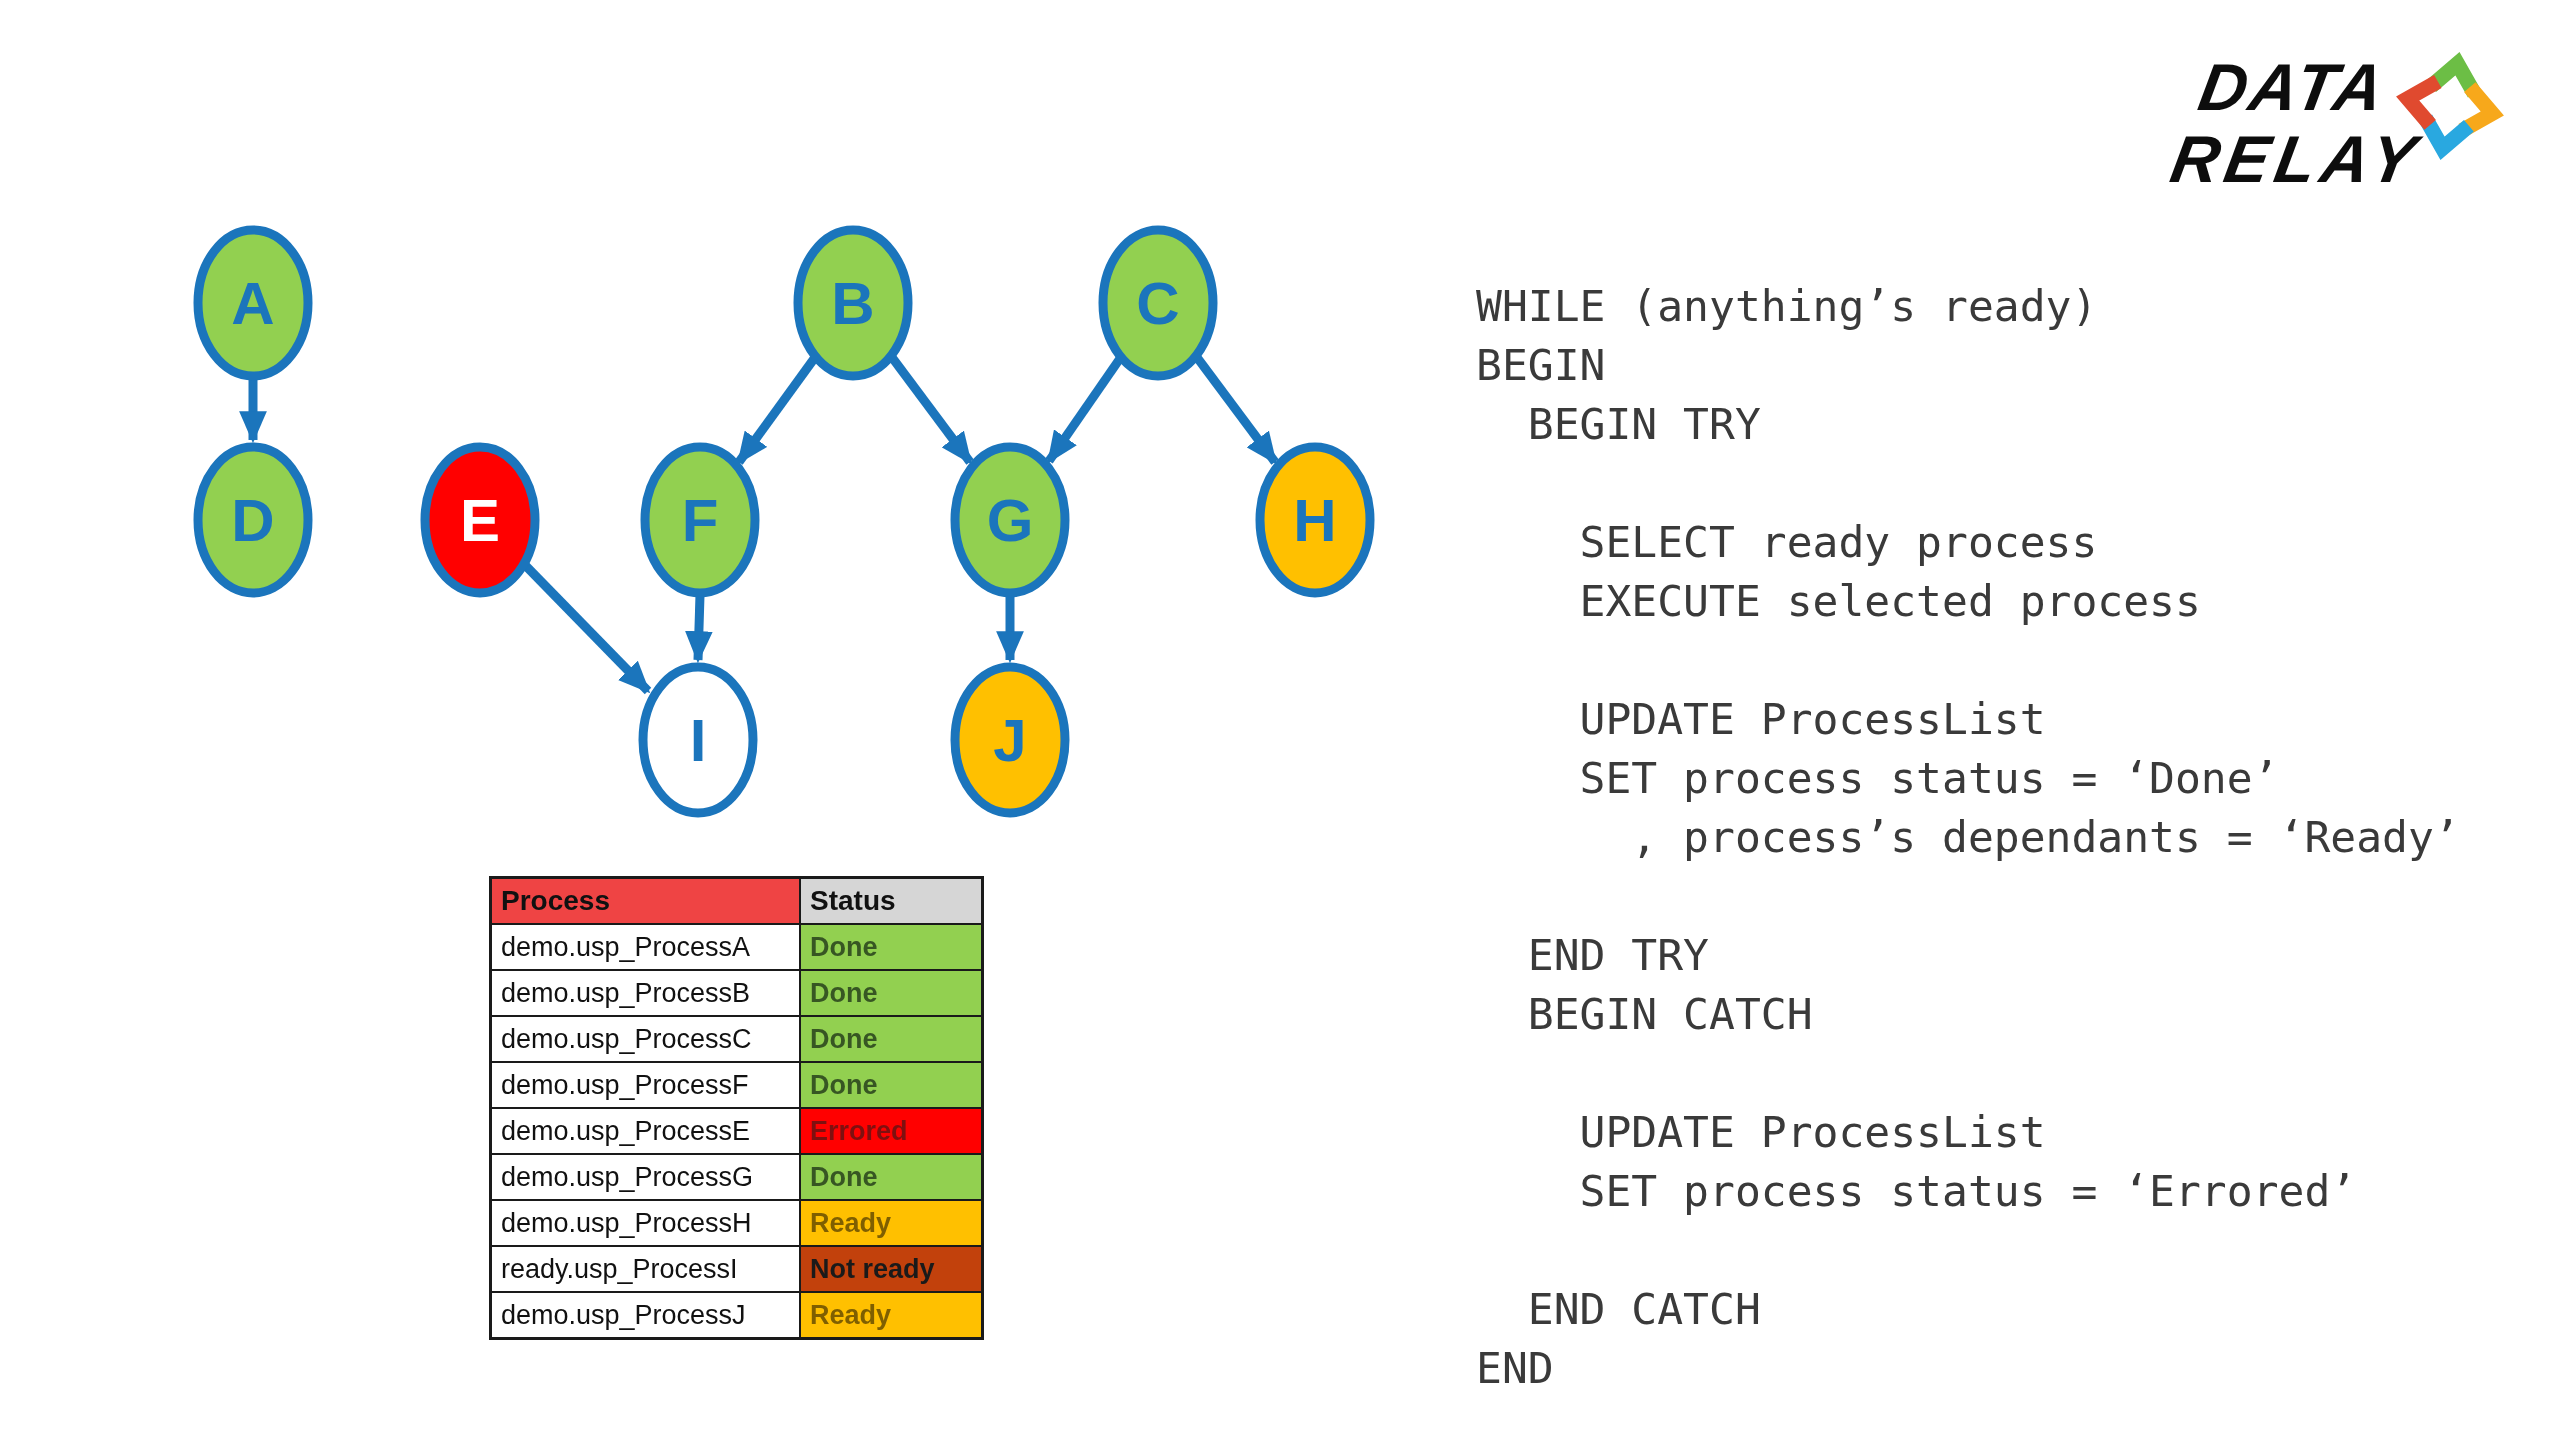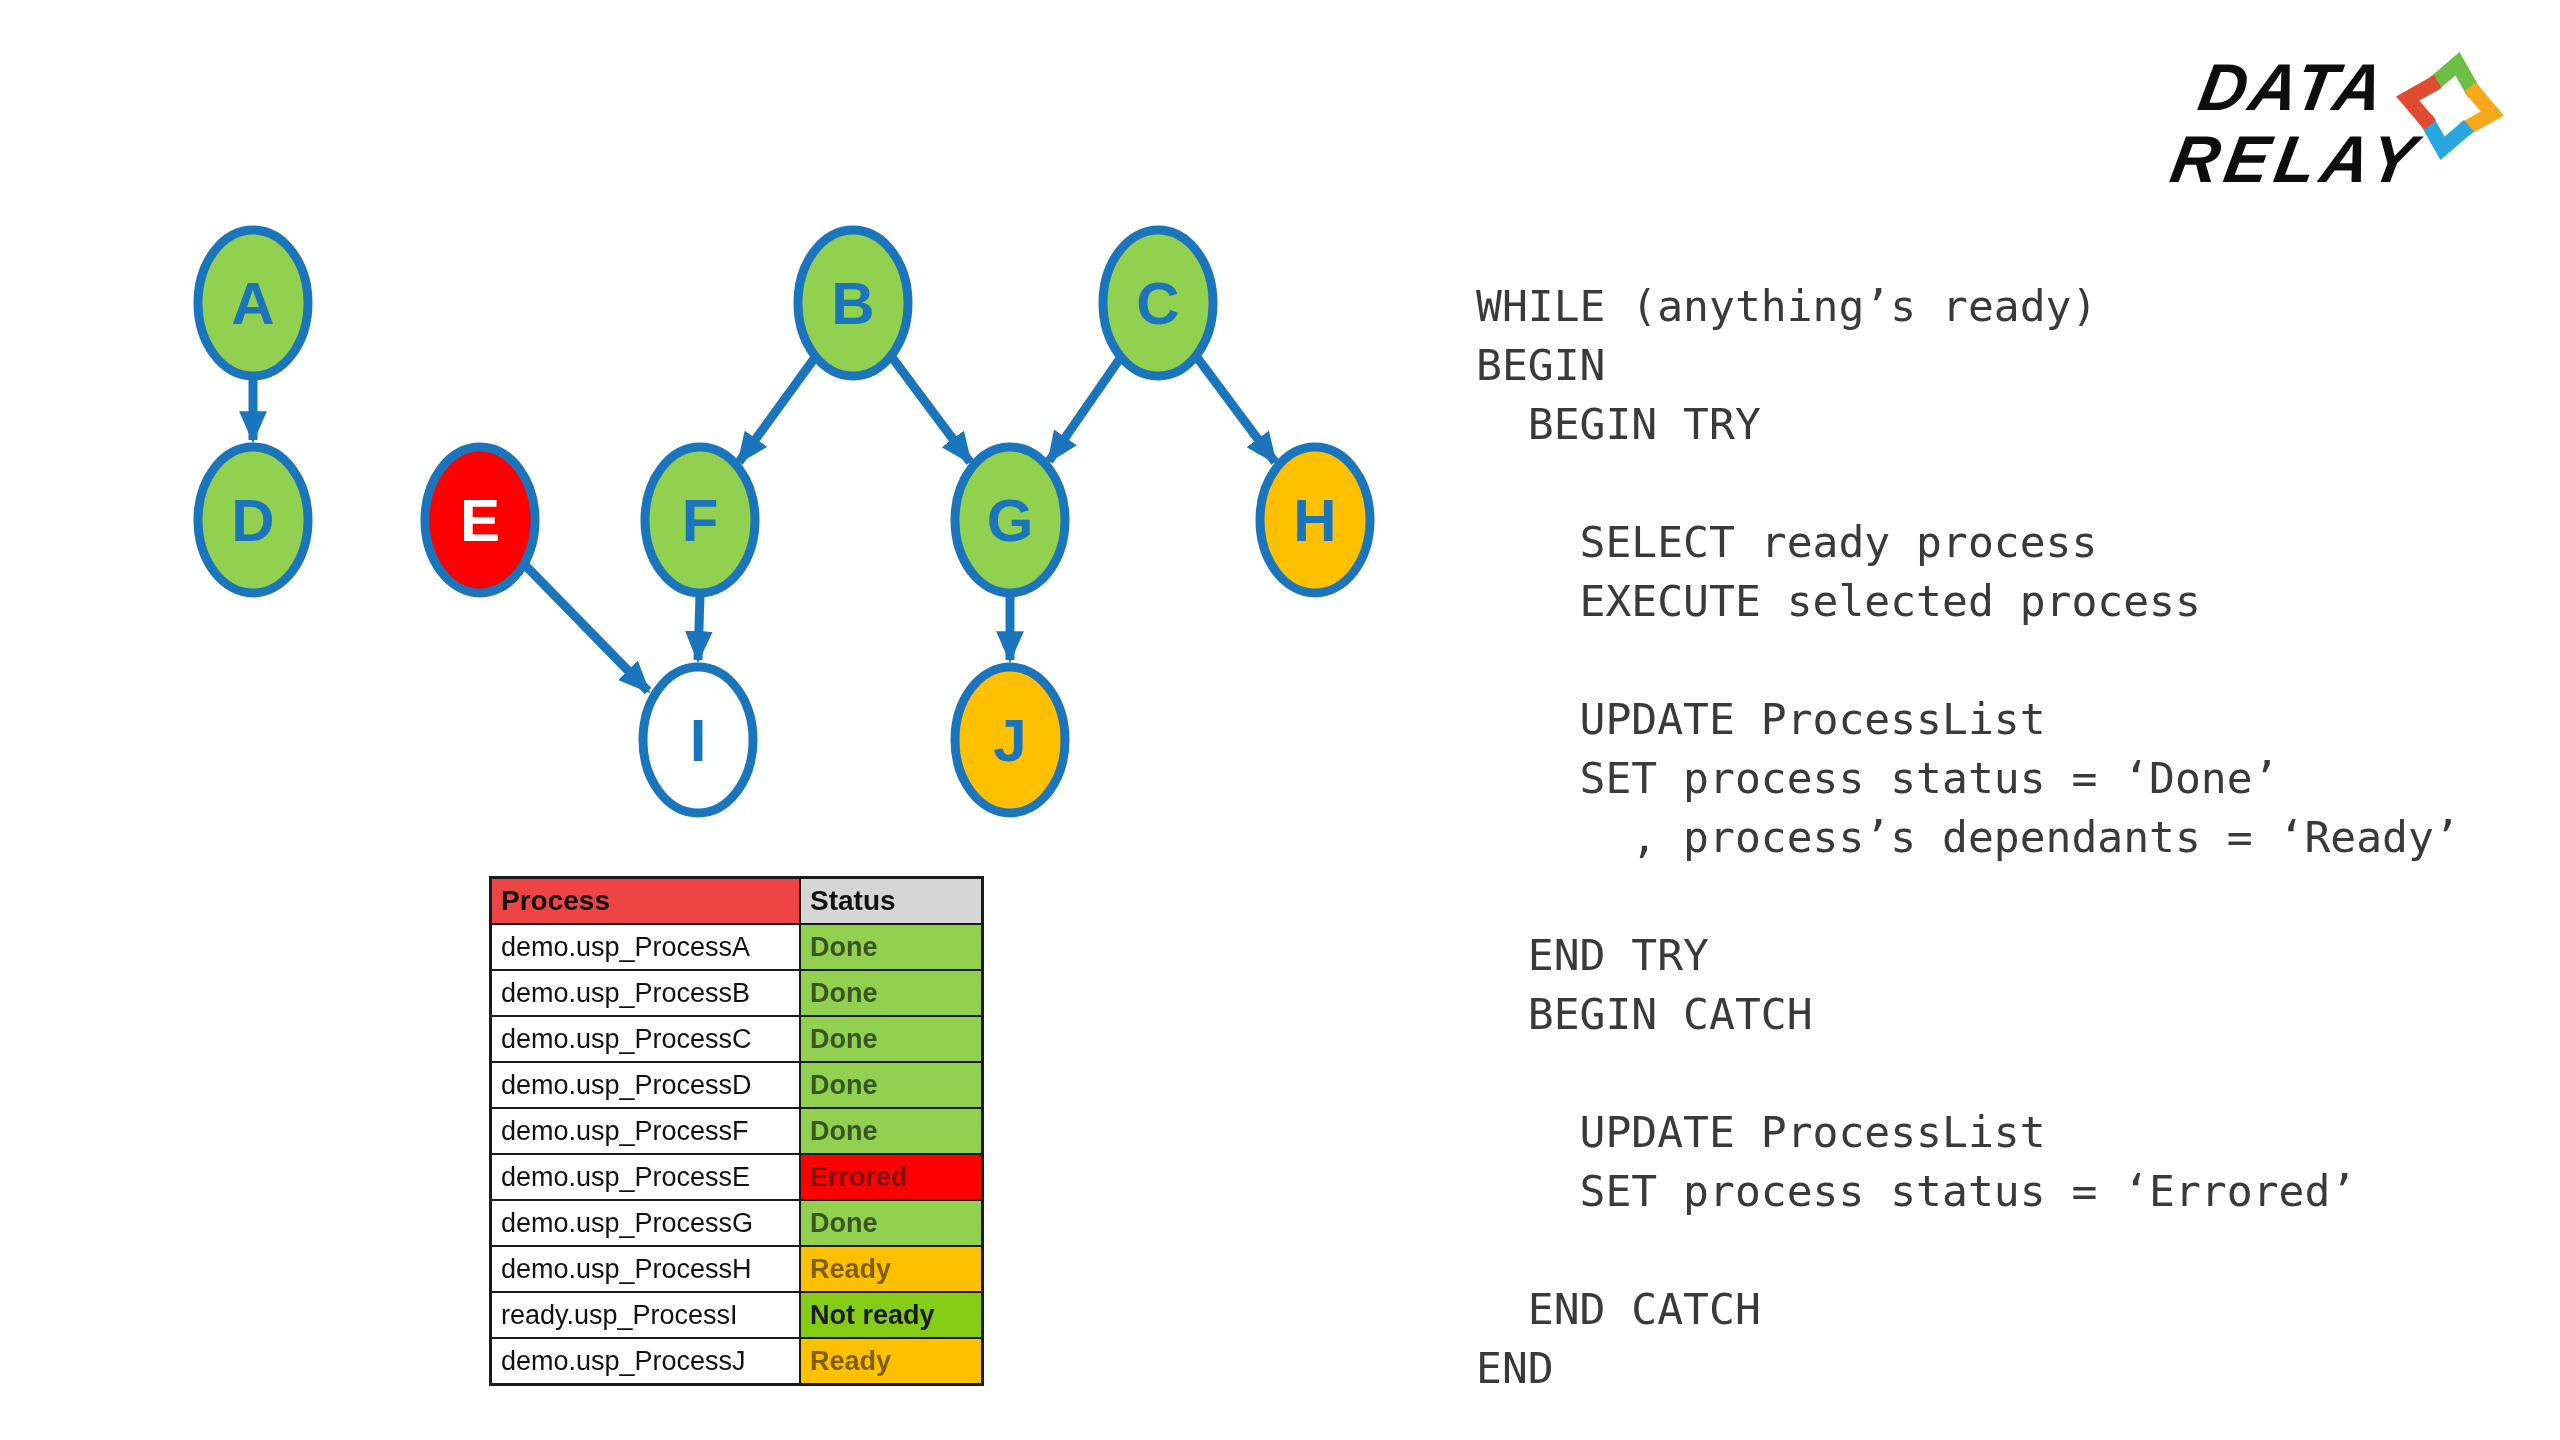--- a/index.html
+++ b/index.html
@@ -125,42 +125,38 @@
         </tr>
         <tr>
           <td>demo.usp_ProcessB</td>
           <td class="status-cell" style="background: rgb(146, 208, 80); color: rgb(55, 86, 35);">Done</td>
         </tr>
         <tr>
           <td>demo.usp_ProcessC</td>
           <td class="status-cell" style="background: rgb(146, 208, 80); color: rgb(55, 86, 35);">Done</td>
         </tr>
         <tr>
-          <td>demo.usp_ProcessD</td>
-          <td class="status-cell" style="background: rgb(146, 208, 80); color: rgb(55, 86, 35);">Done</td>
-        </tr>
-        <tr>
           <td>demo.usp_ProcessF</td>
           <td class="status-cell" style="background: rgb(146, 208, 80); color: rgb(55, 86, 35);">Done</td>
         </tr>
         <tr>
           <td>demo.usp_ProcessE</td>
           <td class="status-cell" style="background: rgb(255, 0, 0); color: rgb(127, 16, 16);">Errored</td>
         </tr>
         <tr>
           <td>demo.usp_ProcessG</td>
           <td class="status-cell" style="background: rgb(146, 208, 80); color: rgb(55, 86, 35);">Done</td>
         </tr>
         <tr>
           <td>demo.usp_ProcessH</td>
           <td class="status-cell" style="background: rgb(255, 192, 0); color: rgb(127, 95, 0);">Ready</td>
         </tr>
         <tr>
           <td>ready.usp_ProcessI</td>
-          <td class="status-cell" style="background: #84cc16; color: rgb(26, 26, 26);">Not ready</td>
+          <td class="status-cell" style="background: #c2410c; color: rgb(26, 26, 26);">Not ready</td>
         </tr>
         <tr>
           <td>demo.usp_ProcessJ</td>
           <td class="status-cell" style="background: rgb(255, 192, 0); color: rgb(127, 95, 0);">Ready</td>
         </tr>
       </tbody>
   </table>
 
   <pre class="code" style="color: rgb(58, 58, 58);">WHILE (anything’s ready)
 BEGIN

